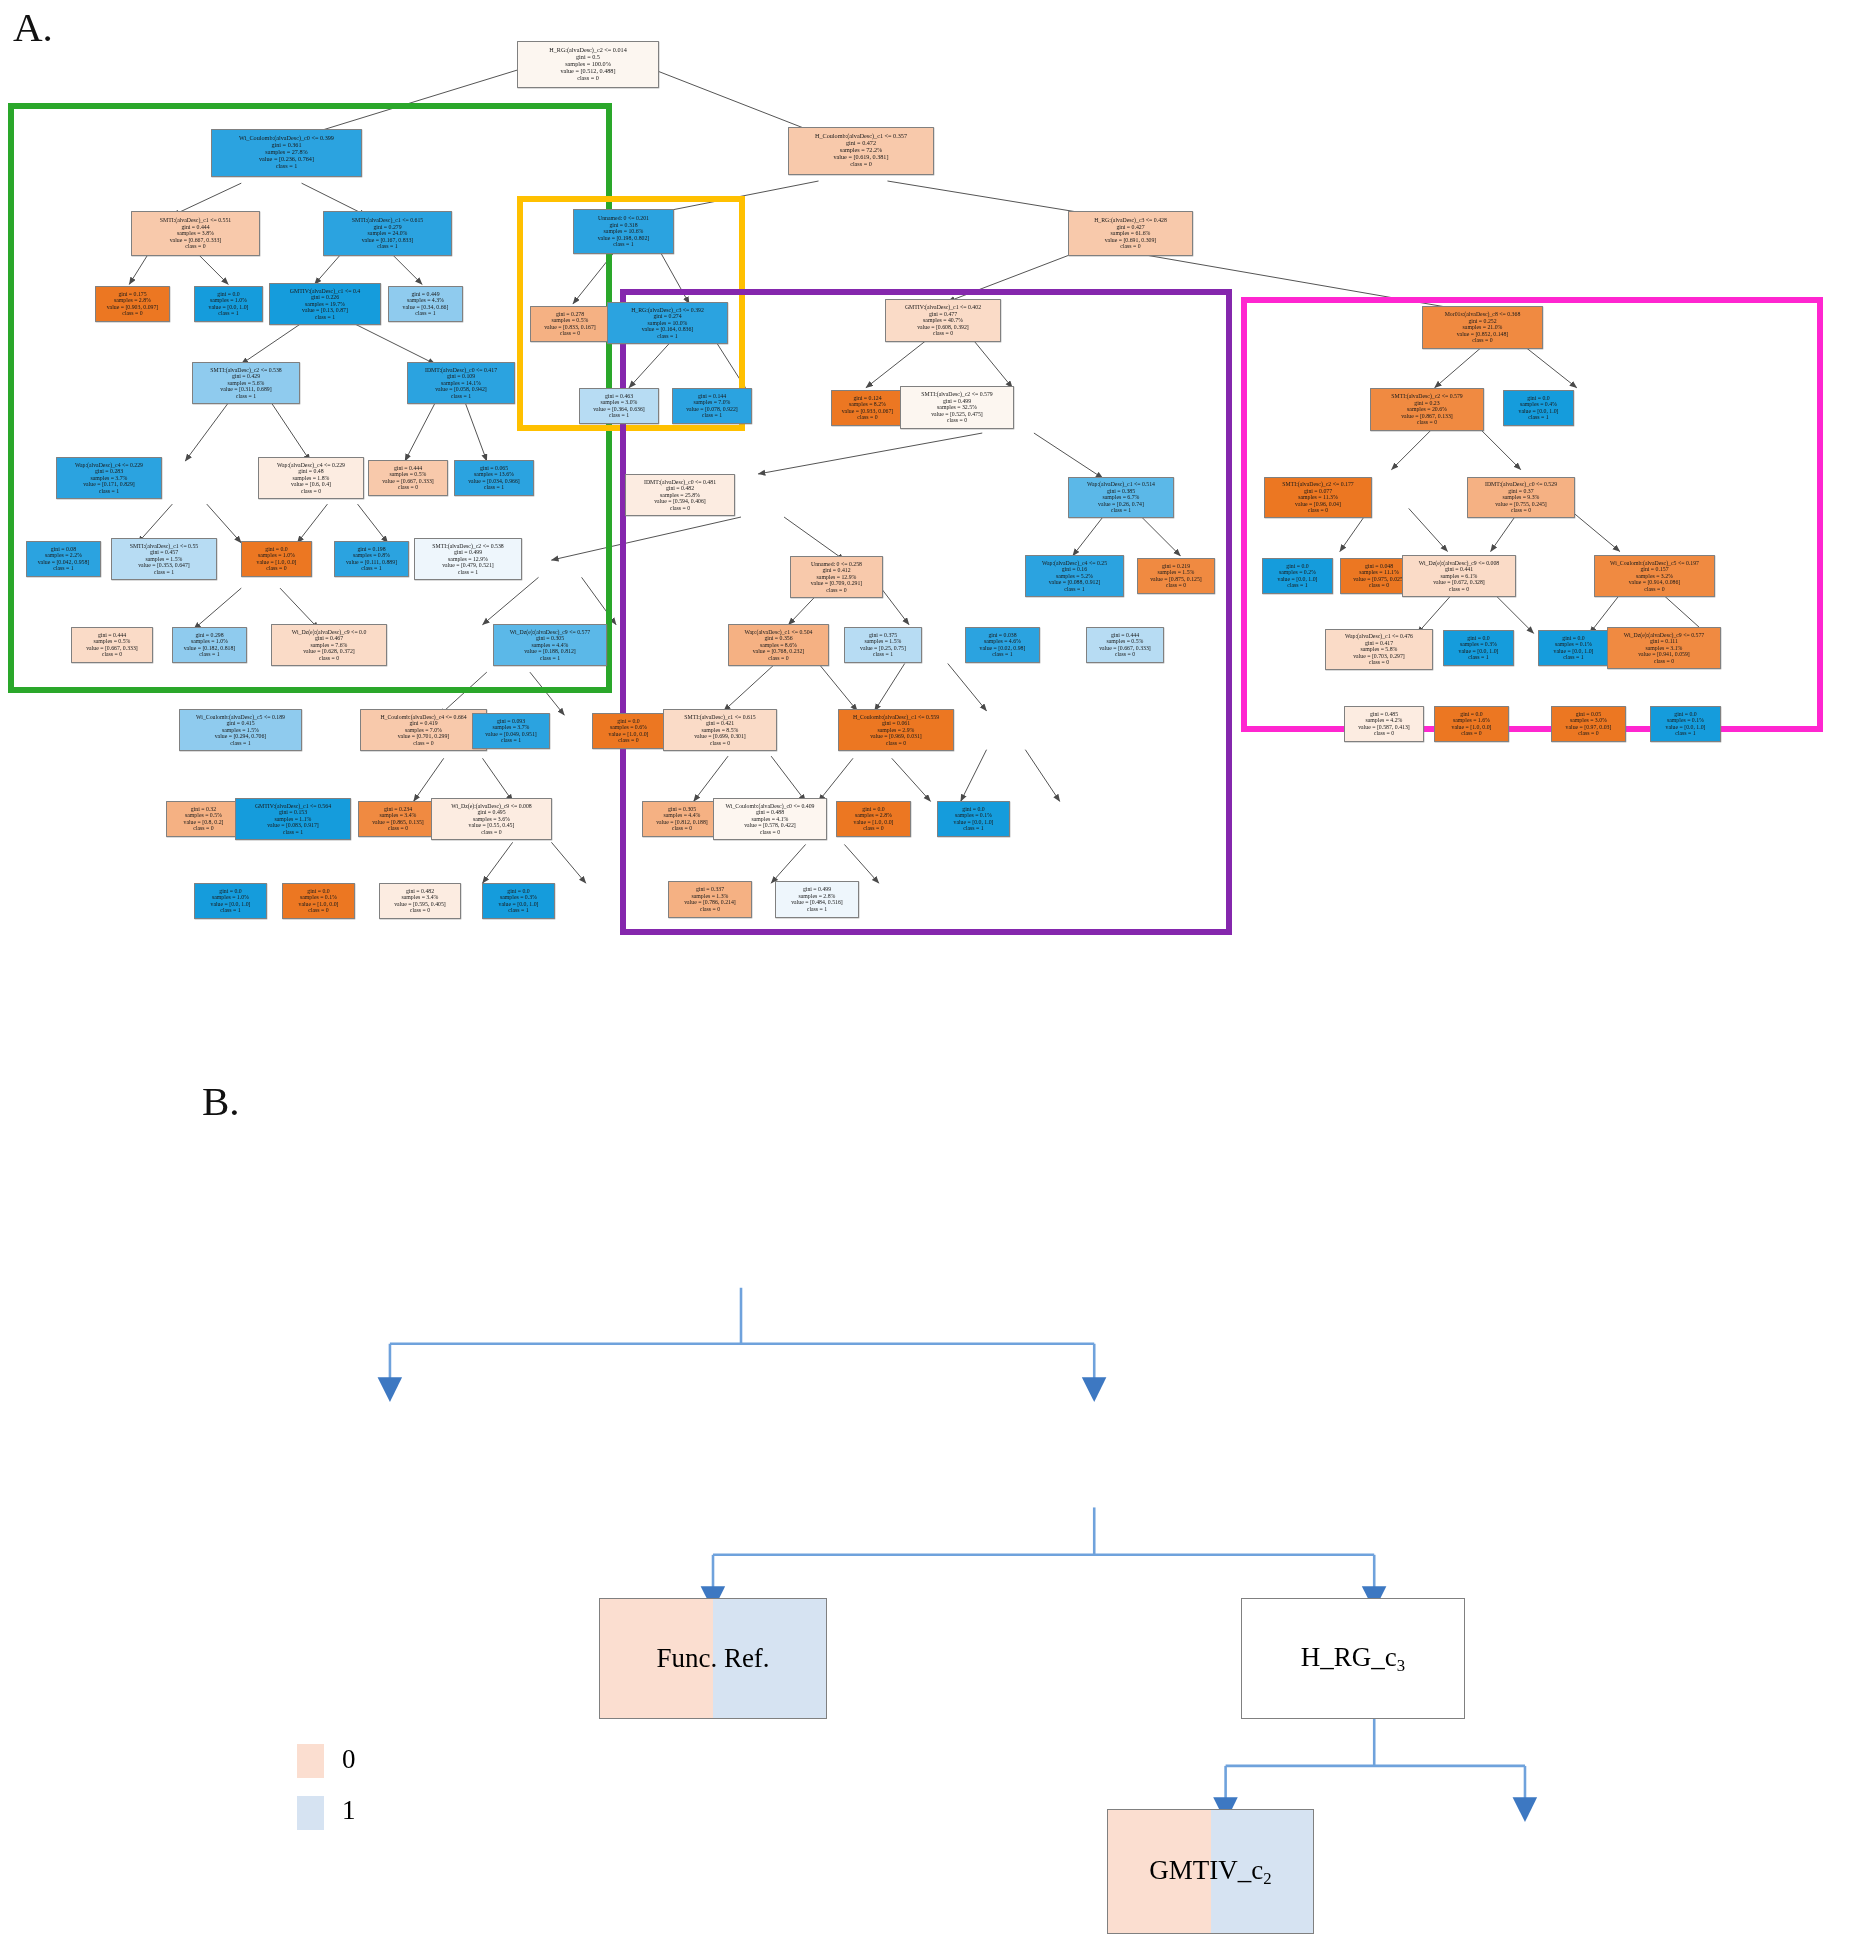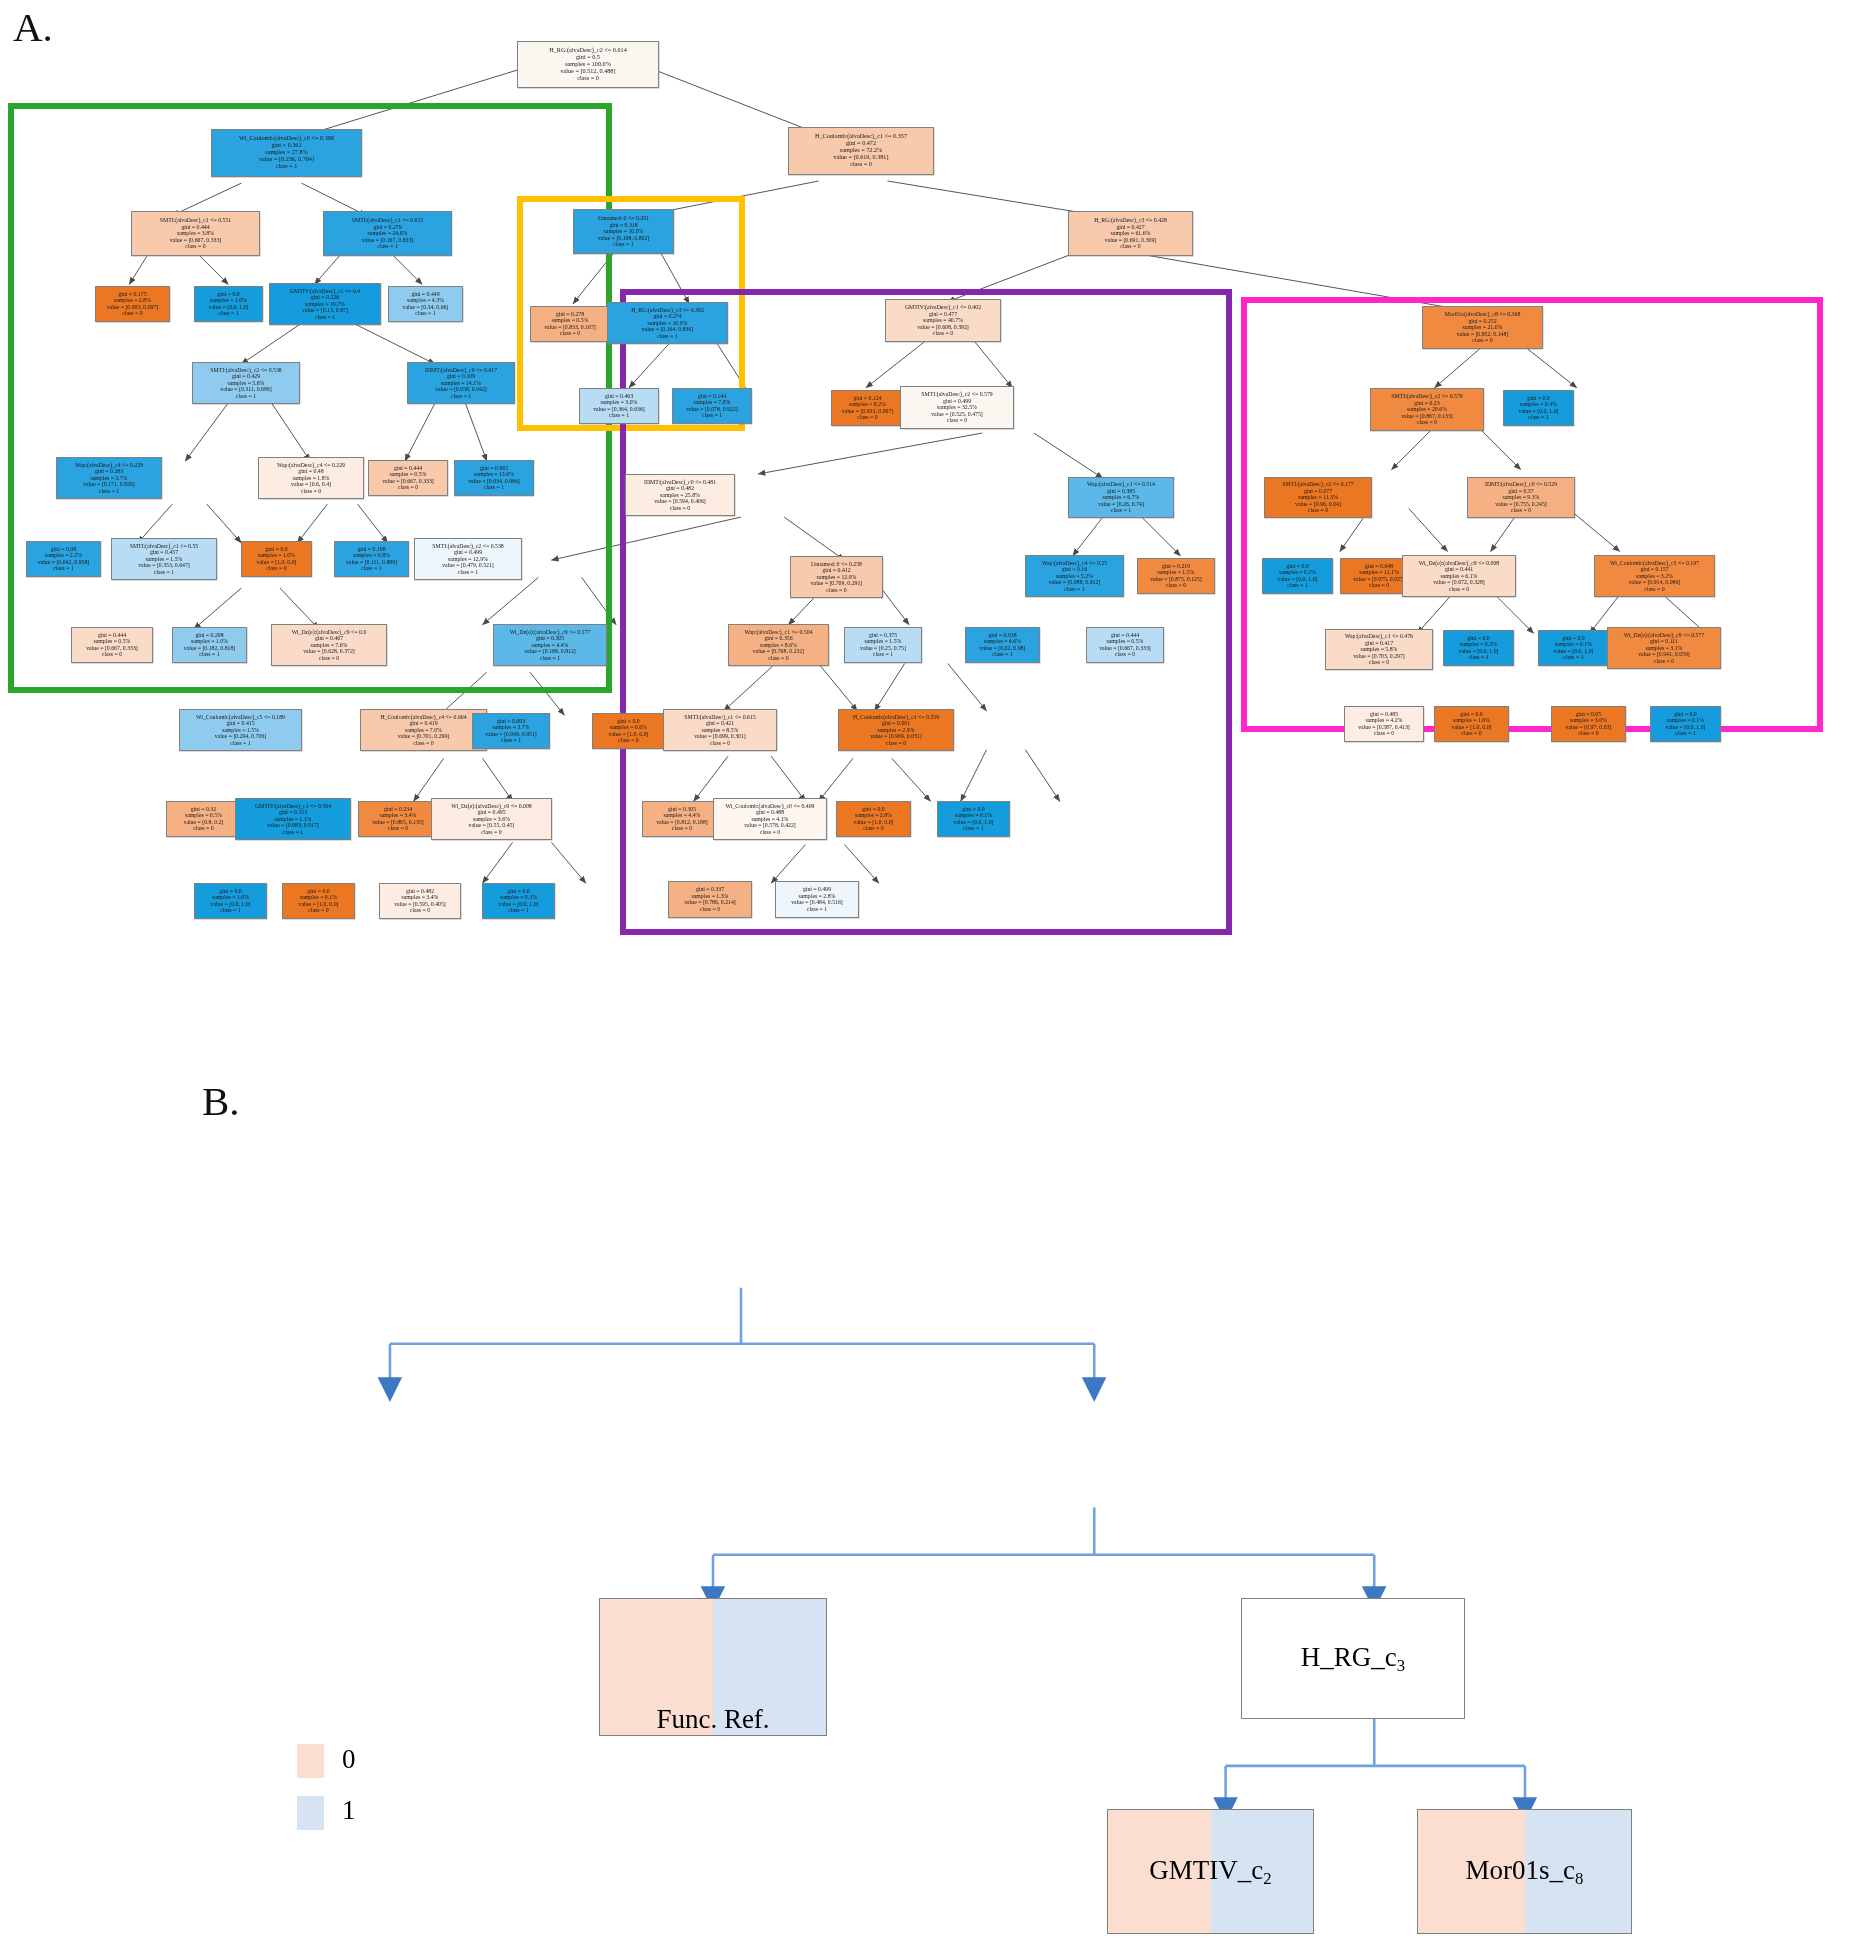--- a/index.html
+++ b/index.html
@@ -772,41 +772,36 @@
         <path d="M3190,1610 L3190,1720"></path>
         <path d="M2845,1720 L3540,1720"></path>
         <path d="M2845,1720 L2845,1820" marker-end="url(#ahb)"></path>
         <path d="M3540,1720 L3540,1820" marker-end="url(#ahb)"></path>
       </g>
     </svg>
 
 
 
 
-    <div class="bnode" style="left:599px;top:573px;width:228px;height:138px;align-items:flex-end;">
+    <div class="bnode" style="left:599px;top:573px;width:228px;height:121px;">
       <span class="half-l"></span>
       <span class="half-r"></span>
       <span class="btext"><span>Func. Ref.</span></span>
     </div>
 
     <div class="bnode" style="left:1241px;top:573px;width:224px;height:121px;">
       <span class="btext"><span>H_RG_c</span><sub>3</sub></span>
     </div>
 
     <div class="bnode" style="left:1107px;top:784px;width:207px;height:125px;">
       <span class="half-l"></span>
       <span class="half-r"></span>
       <span class="btext"><span>GMTIV_c</span><sub>2</sub></span>
     </div>
 
-    <div class="bnode" style="left:1417px;top:784px;width:215px;height:125px;">
-      <span class="half-l"></span>
-      <span class="half-r"></span>
-      <span class="btext"><span>Mor01s_c</span><sub>8</sub></span>
-    </div>
 
     <div class="legend-sw" id="lg0" style="left:297px;top:719px;background:#fbded0;"></div>
     <div class="legend-lbl" style="left:342px;top:719px;">0</div>
     <div class="legend-sw" id="lg1" style="left:297px;top:771px;background:#d6e3f2;"></div>
     <div class="legend-lbl" style="left:342px;top:770px;">1</div>
   </div>
 
 </div>
 
 

